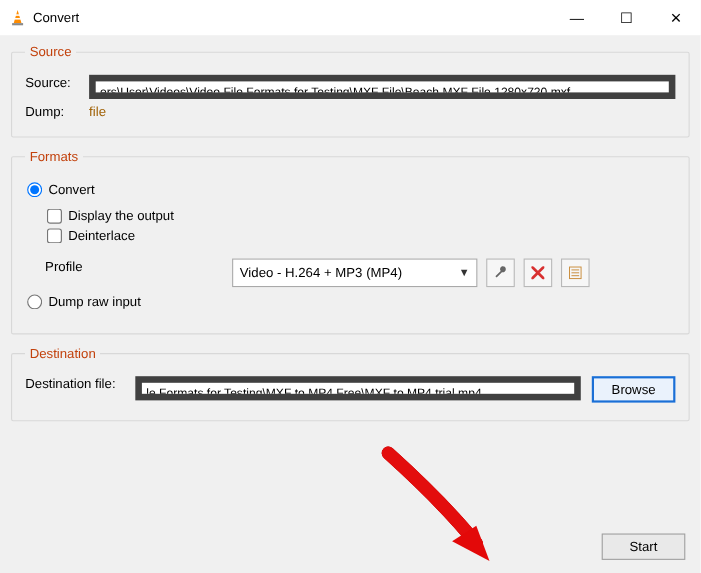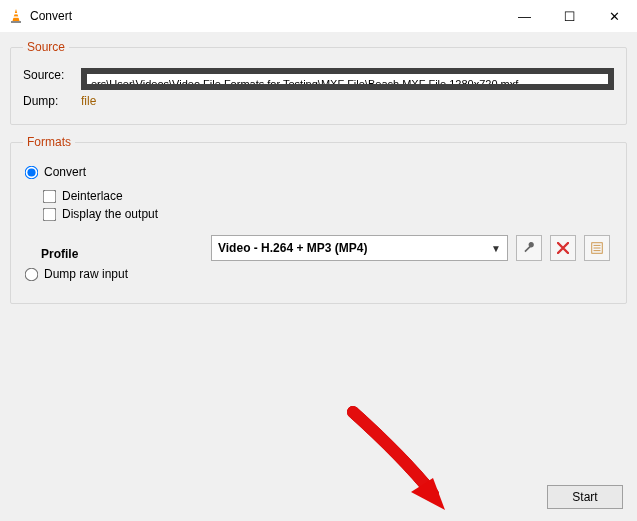--- a/index.html
+++ b/index.html
@@ -68,28 +68,27 @@
     line-height: 20px;
     white-space: nowrap;
     overflow: hidden;
   }
   .plain { color: #a16207; }
   .radio-row, .check-row { display: flex; align-items: center; margin: 6px 0 10px 0; }
   .radio-row input, .check-row input { margin: 0 6px 0 2px; transform: scale(1.05); }
   .check-group { margin-left: 18px; }
   .check-row { margin: 4px 0; }
   .profile-row {
-    display: flex; align-items: flex-end;
+    display: flex; align-items: flex-start;
     margin: 14px 0 6px 18px;
-    font-weight: bold;
   }
   .profile-row .plab { width: 170px; }
   .combo {
     position: relative;
-    width: 297px; height: 26px;
+    width: 223px; height: 26px;
     background: #fff;
     border: 1px solid #a9a9a9;
     display: flex; align-items: center;
     padding: 0 24px 0 6px;
   }
   .combo .caret {
     position: absolute; right: 6px; top: 50%; transform: translateY(-50%);
     font-size: 10px; color: #333;
   }
   .sqbtn {
@@ -166,25 +165,25 @@
     <legend>Formats</legend>
 
     <label class="radio-row">
       <input type="radio" name="mode" checked="" style="">
       <span>Convert</span>
     </label>
 
     <div class="check-group">
       <label class="check-row">
         <input type="checkbox" style="">
-        <span>Deinterlace</span>
+        <span>Display the output</span>
       </label>
       <label class="check-row">
         <input type="checkbox" style="">
-        <span>Display the output</span>
+        <span>Deinterlace</span>
       </label>
     </div>
 
     <div class="profile-row">
       <span class="plab">Profile</span>
       <div class="combo">
         <span>Video - H.264 + MP3 (MP4)</span>
         <span class="caret">▼</span>
       </div>
       <div class="sqbtn">
@@ -206,20 +205,28 @@
         </svg>
       </div>
     </div>
 
     <label class="radio-row" style="margin-top:4px;">
       <input type="radio" name="mode" style="">
       <span>Dump raw input</span>
     </label>
   </fieldset>
 
+  <fieldset class="group">
+    <legend>Destination</legend>
+    <div class="row dest">
+      <span class="lab">Destination file:</span>
+      <div class="textbox" style="flex:1">le Formats for Testing\MXF to MP4 Free\MXF to MP4 trial.mp4</div>
+      <button class="btn primary" style="margin-left:10px;">Browse</button>
+    </div>
+  </fieldset>
 
   <div class="footer-btns">
     <button class="btn underline-first">Start</button>
   </div>
 
   <svg class="arrow" width="150" height="130">
     <defs>
       <filter id="s">
           <feDropShadow dx="0" dy="0" stdDeviation="0.5" flood-color="#a00"></feDropShadow>
         </filter>

